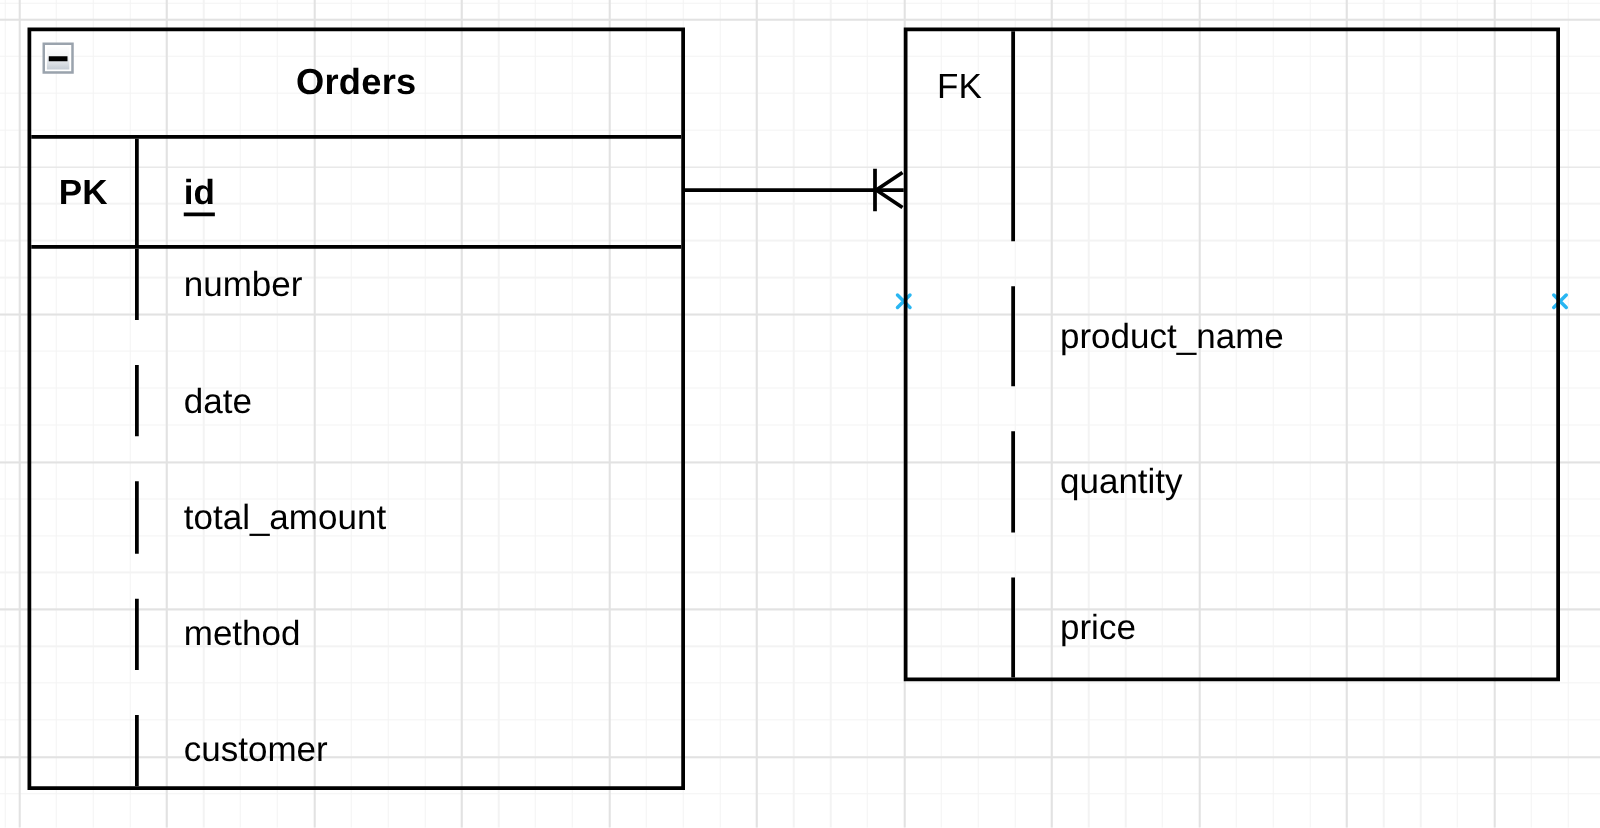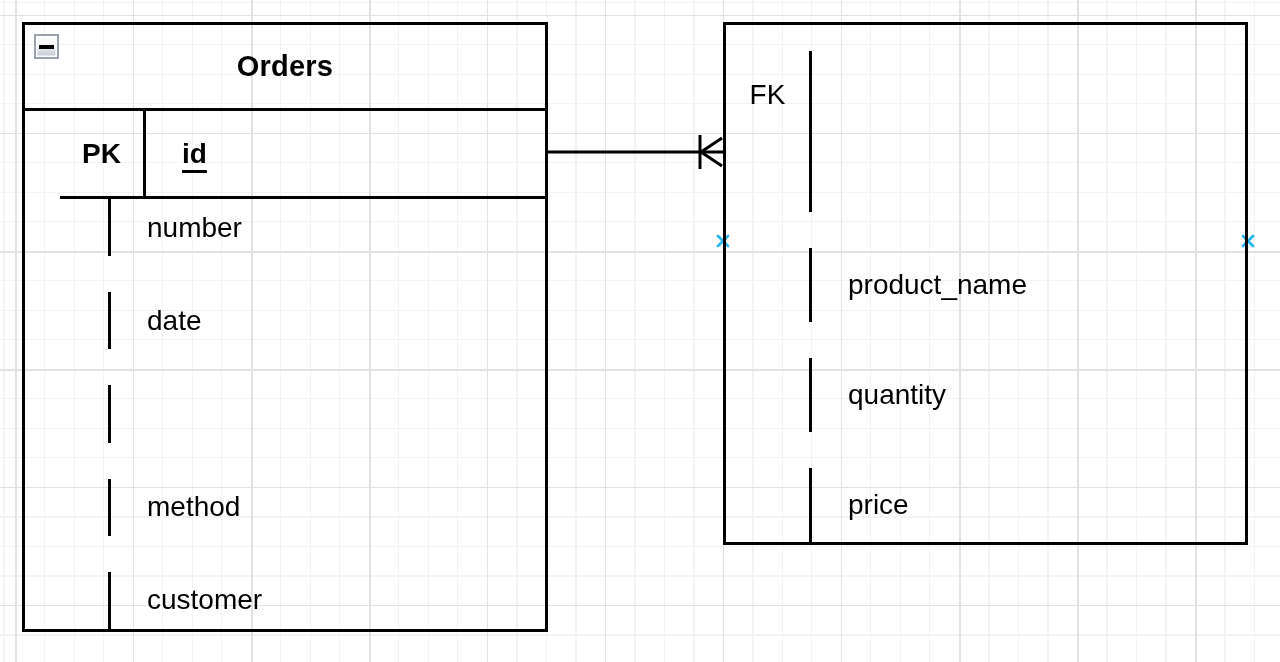--- a/index.html
+++ b/index.html
@@ -60,22 +60,22 @@
     border:2px solid #9aa3ad;
     background:linear-gradient(180deg,#ffffff 0%,#f2f4f6 45%,#bfc7d0 100%);
     box-shadow:inset 0 0 0 1.5px #ffffff;
     display:flex;align-items:center;justify-content:center;
     cursor:pointer;
   }
   .minus-bar{width:15px;height:4px;background:#000;}
 
   .trow{display:flex;align-items:stretch;}
   .keyrow{flex:0 0 85px;}
-  .er-orders .keyrow{border-bottom:3px solid var(--line);margin-left:35px;}
-  .er-details .keyrow{flex:0 0 87px;margin-top:26px;}
+  .er-orders .keyrow{border-bottom:3px solid var(--line);}
+  .er-details .keyrow{flex:0 0 87px;}
   .rows{flex:1 1 auto;display:flex;flex-direction:column;gap:36px;}
   .rows .trow{flex:1 1 0;}
   .kcol{
     flex:0 0 83px;width:83px;
     border-right:3px solid var(--line);
     display:flex;align-items:center;justify-content:center;
     font-size:28px;
   }
   .er-orders .keyrow .kcol{font-weight:bold;}
   .fcell{
@@ -125,20 +125,21 @@
         <div class="trow">
           <div class="kcol"></div>
           <div class="fcell">number</div>
         </div>
         <div class="trow">
           <div class="kcol"></div>
           <div class="fcell">date</div>
         </div>
         <div class="trow">
           <div class="kcol"></div>
+          <div class="fcell">total_amount</div>
         </div>
         <div class="trow">
           <div class="kcol"></div>
           <div class="fcell">method</div>
         </div>
         <div class="trow">
           <div class="kcol"></div>
           <div class="fcell">customer</div>
         </div>
       </div>

